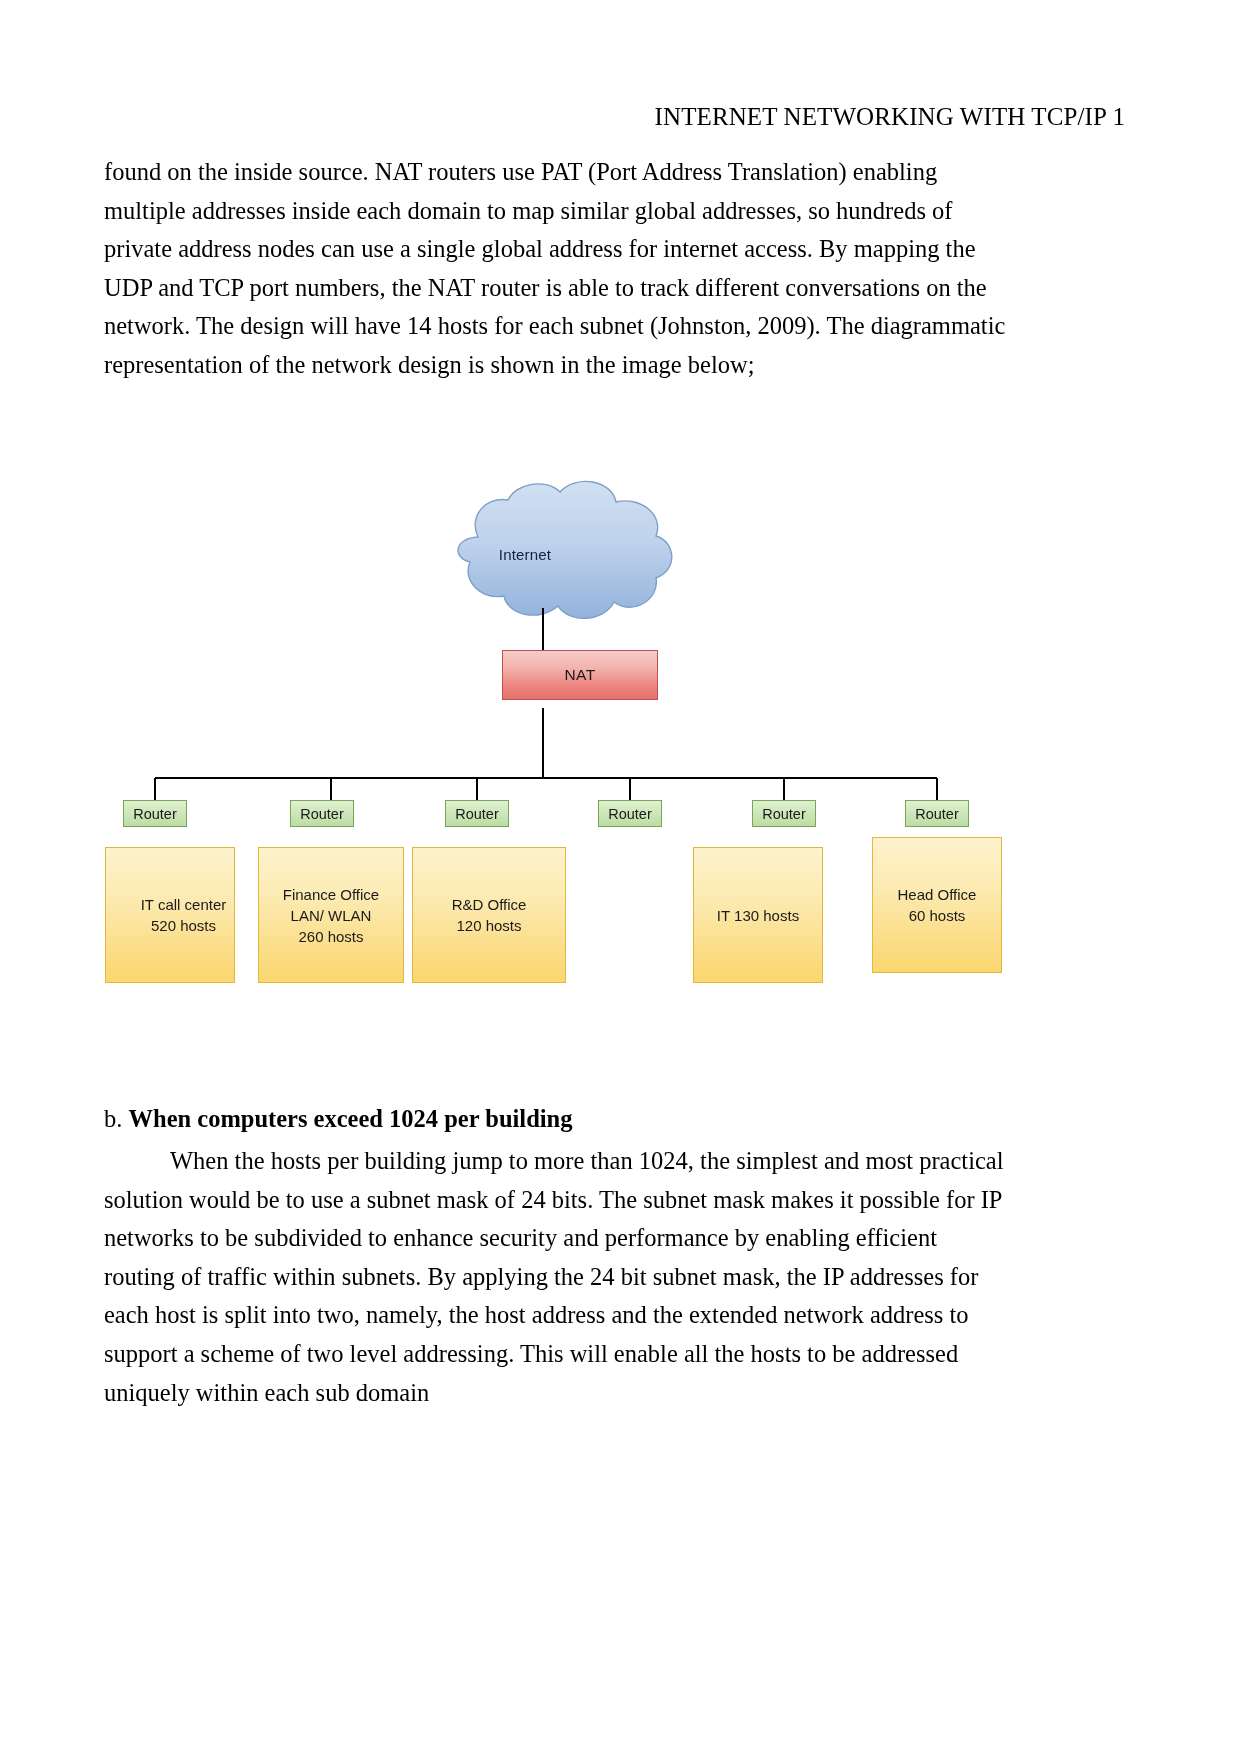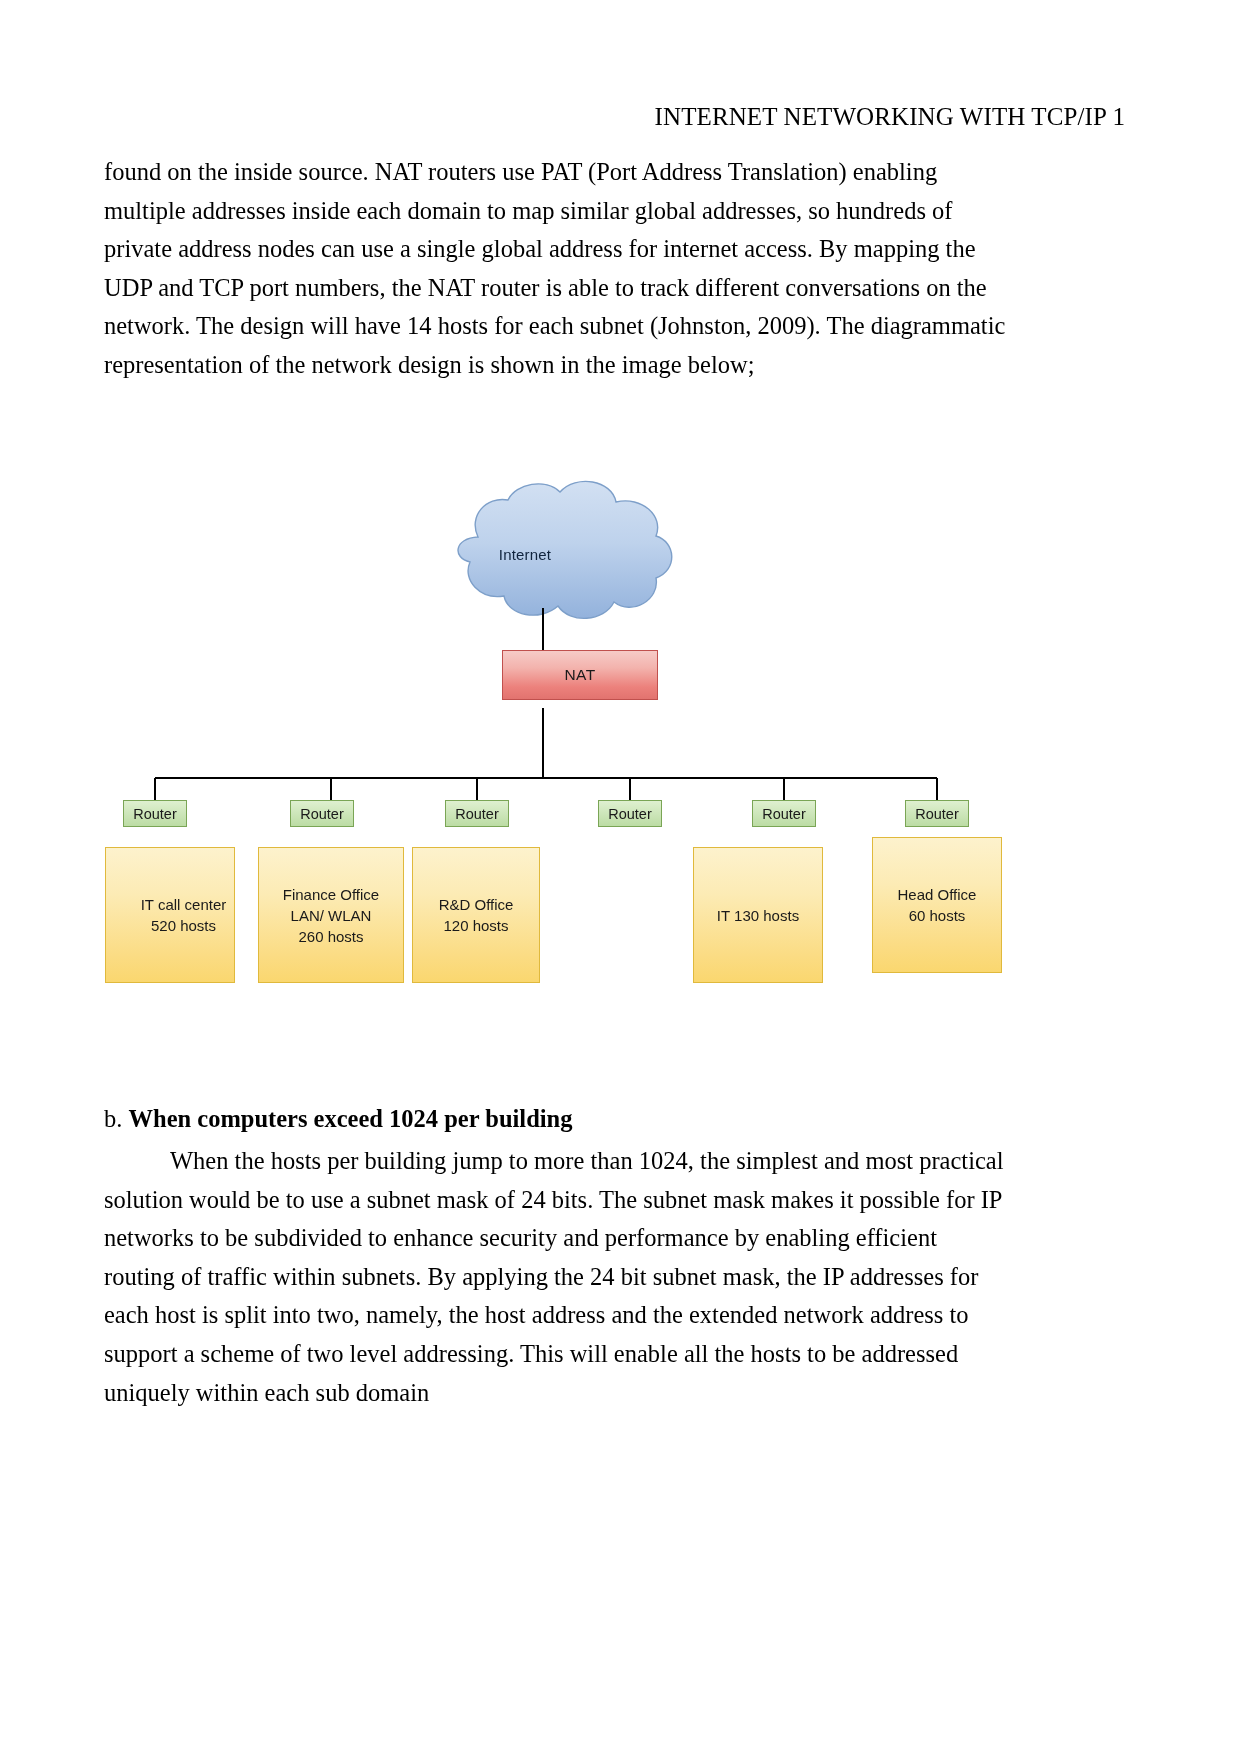--- a/index.html
+++ b/index.html
@@ -220,21 +220,21 @@
     </div>
 
     <div class="dept-box" style="left:258px; top:417px; width:146px;">
       <div>
         <span>Finance Office</span>
         <span>LAN/ WLAN</span>
         <span>260 hosts</span>
       </div>
     </div>
 
-    <div class="dept-box" style="left:412px; top:417px; width:128px;">
+    <div class="dept-box" style="left:412px; top:417px; width:154px;">
       <div>
         <span>R&amp;D Office</span>
         <span>120 hosts</span>
       </div>
     </div>
 
 
     <div class="dept-box" style="left:693px; top:417px; width:130px;">
       <div>
         <span>IT 130 hosts</span>

